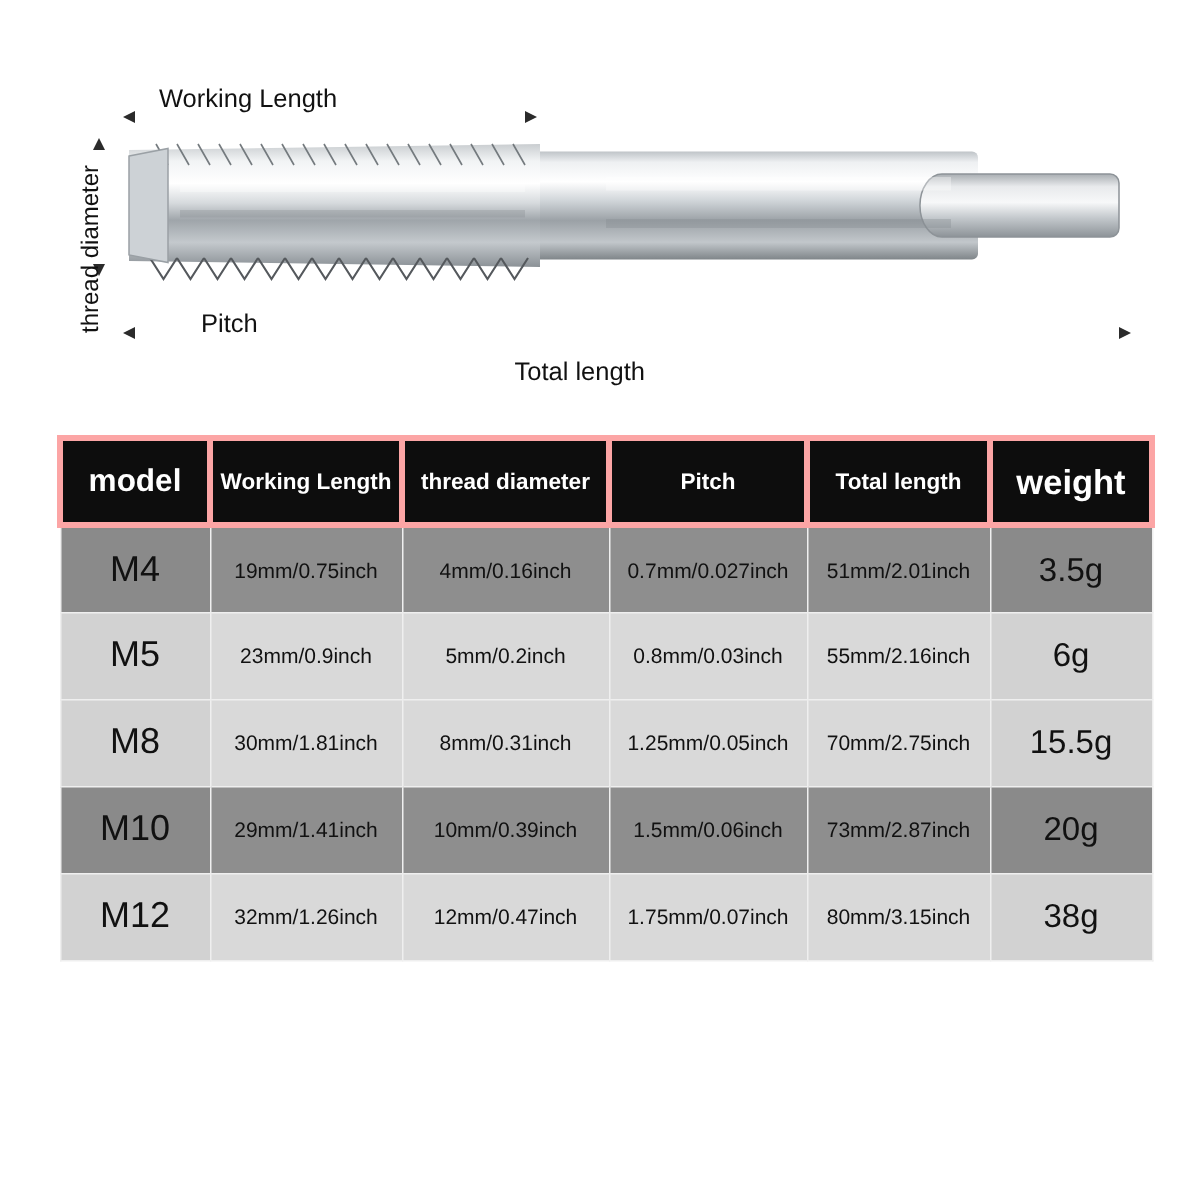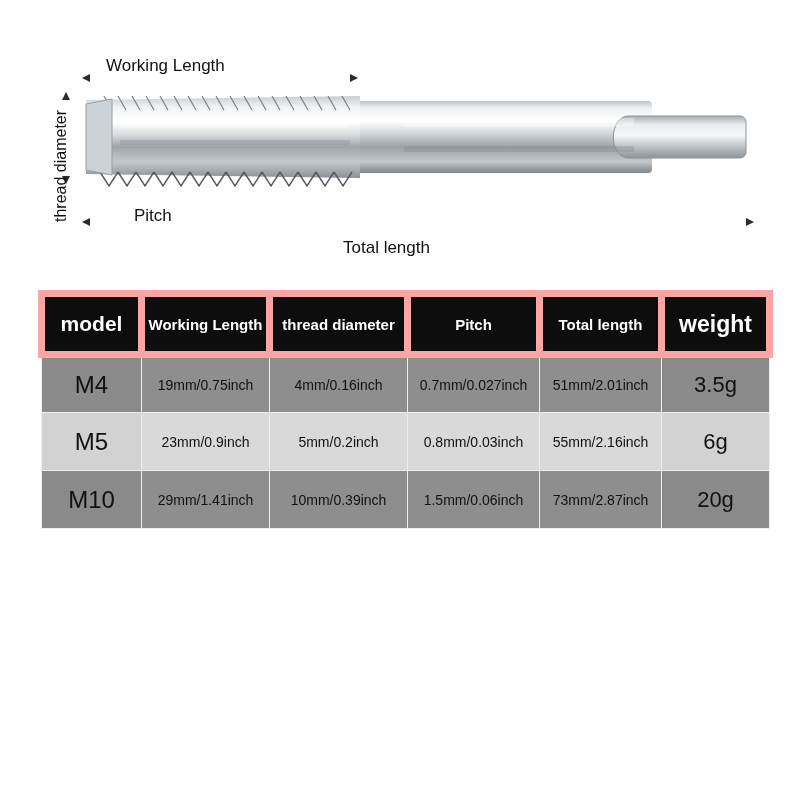--- a/index.html
+++ b/index.html
@@ -82,21 +82,21 @@
   table.spec th, table.spec td {
     border: 1px solid #efefef;
     text-align: center;
     vertical-align: middle;
   }
   table.spec thead th {
     background: #0d0d0d;
     color: #ffffff;
     height: 52px;
     font-weight: bold;
-    border: 7px solid #fca5a5;
+    border: 4px solid #fca5a5;
   }
   .th-model   { font-size: 21px; }
   .th-work    { font-size: 15px; }
   .th-thread  { font-size: 15px; }
   .th-pitch   { font-size: 15px; }
   .th-total   { font-size: 15px; }
   .th-weight  { font-size: 23px; }
 
   table.spec tbody tr { height: 58px; }
 
@@ -246,23 +246,39 @@
         <td class="c-weight">3.5g</td>
       </tr>
       <tr class="band-a">
         <td class="c-model">M5</td>
         <td class="c-val">23mm/0.9inch</td>
         <td class="c-val">5mm/0.2inch</td>
         <td class="c-val">0.8mm/0.03inch</td>
         <td class="c-val">55mm/2.16inch</td>
         <td class="c-weight">6g</td>
       </tr>
+      <tr class="band-a">
+        <td class="c-model">M8</td>
+        <td class="c-val">30mm/1.81inch</td>
+        <td class="c-val">8mm/0.31inch</td>
+        <td class="c-val">1.25mm/0.05inch</td>
+        <td class="c-val">70mm/2.75inch</td>
+        <td class="c-weight">15.5g</td>
+      </tr>
       <tr class="band-b">
         <td class="c-model">M10</td>
         <td class="c-val">29mm/1.41inch</td>
         <td class="c-val">10mm/0.39inch</td>
         <td class="c-val">1.5mm/0.06inch</td>
         <td class="c-val">73mm/2.87inch</td>
         <td class="c-weight">20g</td>
       </tr>
+      <tr class="band-a">
+        <td class="c-model">M12</td>
+        <td class="c-val">32mm/1.26inch</td>
+        <td class="c-val">12mm/0.47inch</td>
+        <td class="c-val">1.75mm/0.07inch</td>
+        <td class="c-val">80mm/3.15inch</td>
+        <td class="c-weight">38g</td>
+      </tr>
     </tbody>
   </table>
 </div>
 
 </body></html>

